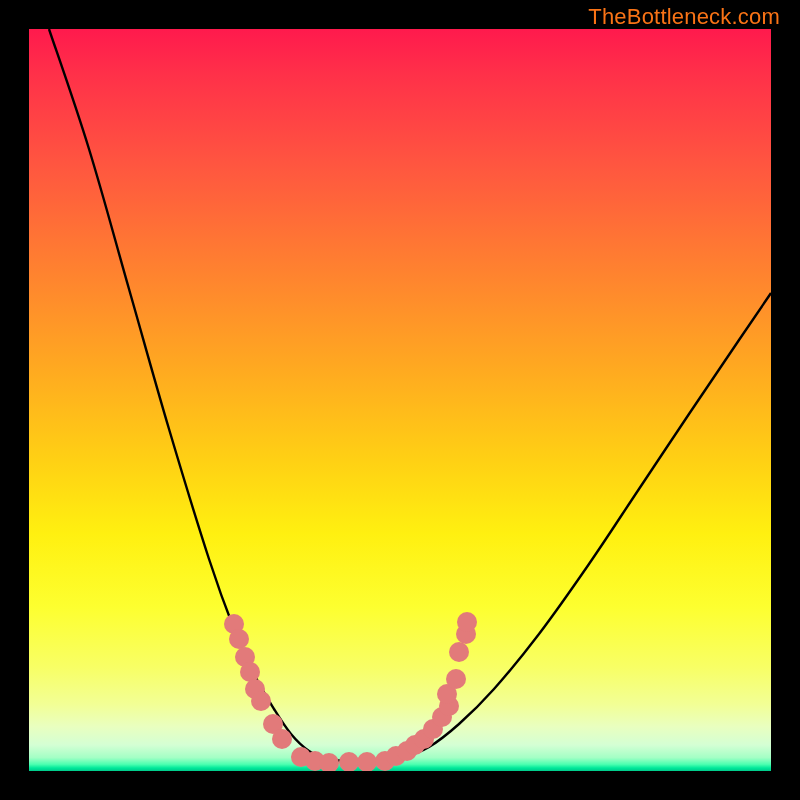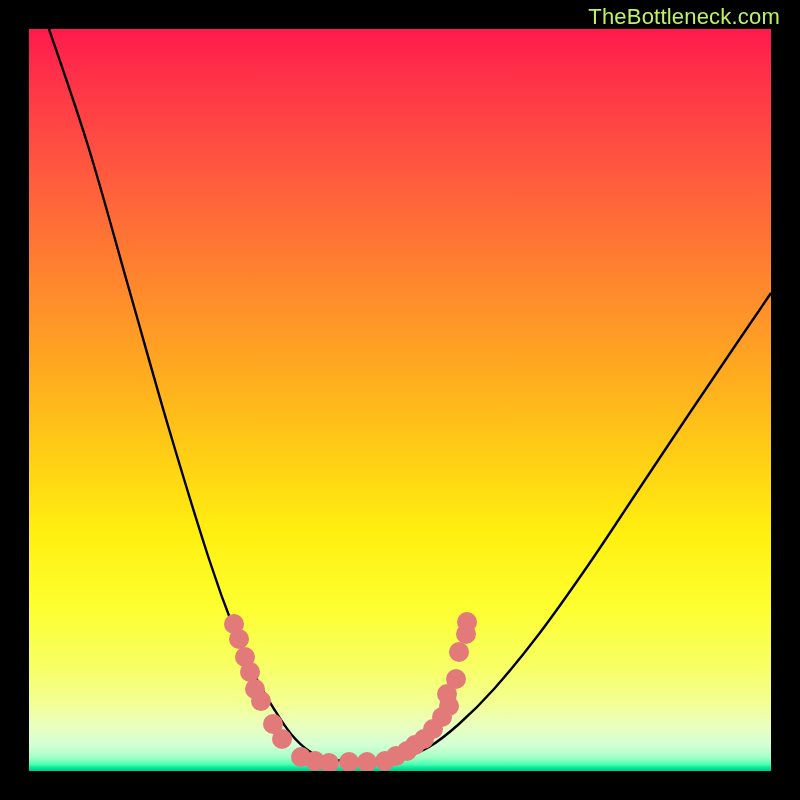--- a/index.html
+++ b/index.html
@@ -33,21 +33,21 @@
       #a3ffc5 98.2%,
       #4cffb0 99.1%,
       #00e89a 99.6%,
       #00c98a 100%
     );
   }
   .watermark {
     position: absolute;
     top: 4px;
     right: 20px;
-    color: #bef264;
+    color: #f97316;
     font-size: 22px;
     font-weight: 500;
     letter-spacing: 0.2px;
   }
   svg.curve {
     position: absolute;
     left: 0;
     top: 0;
   }
 </style>

